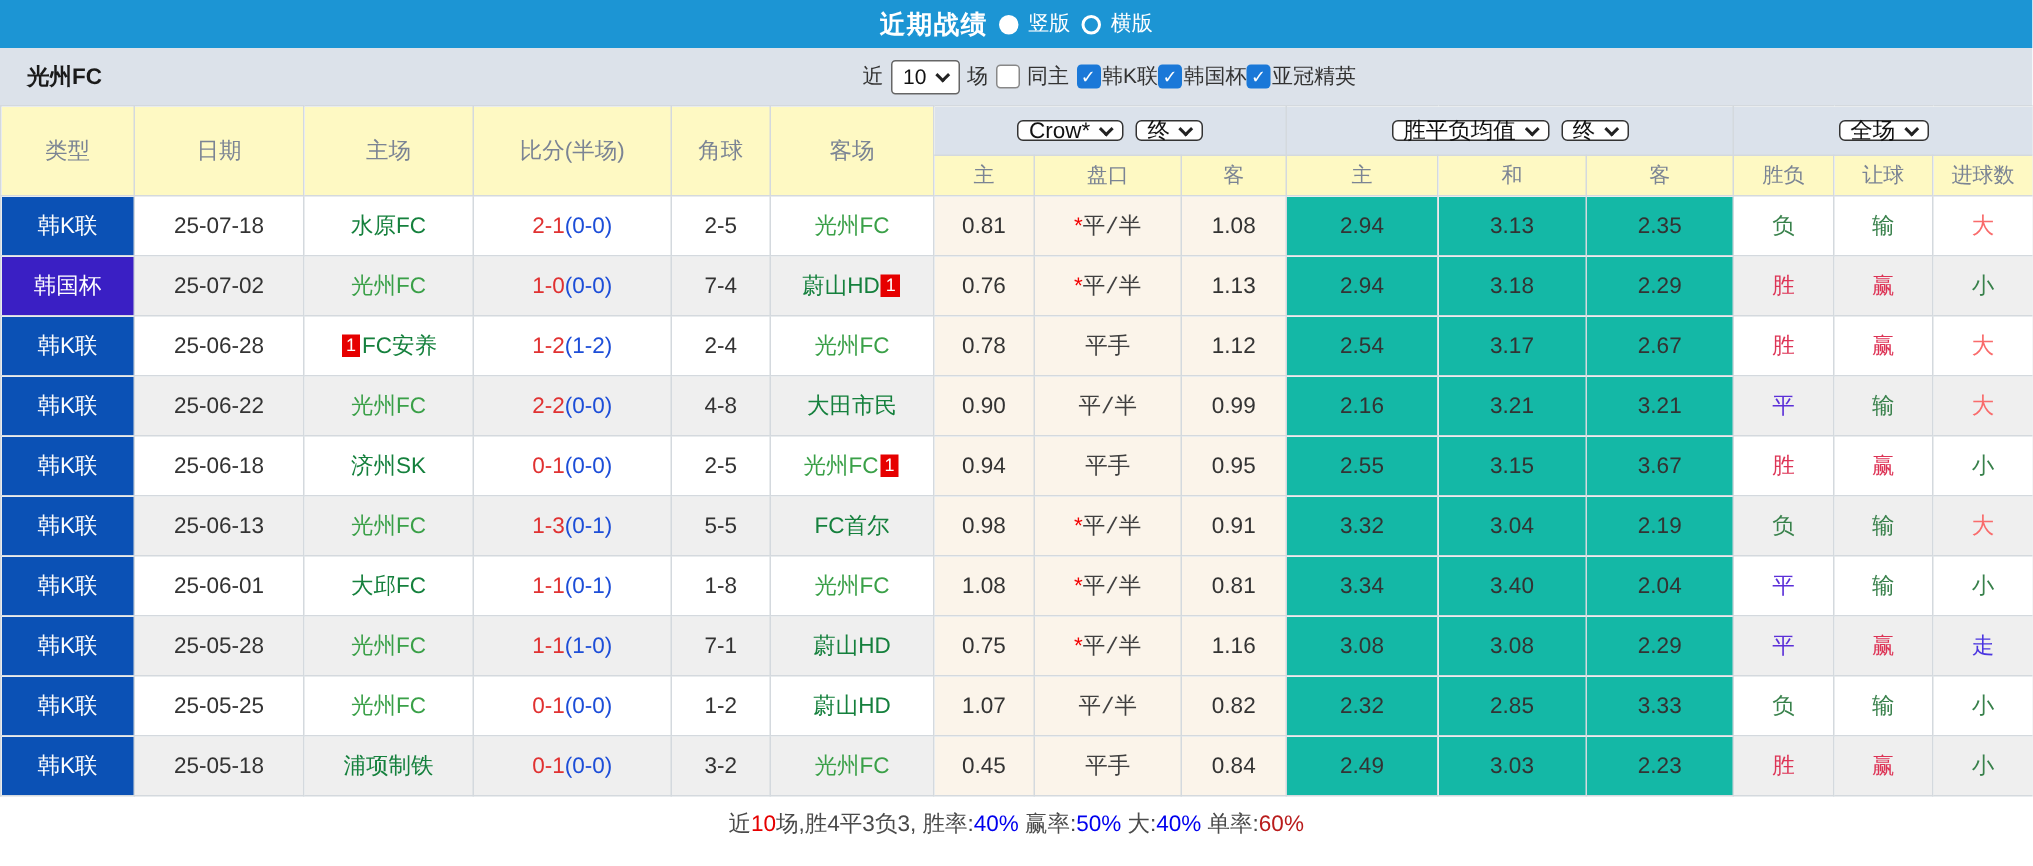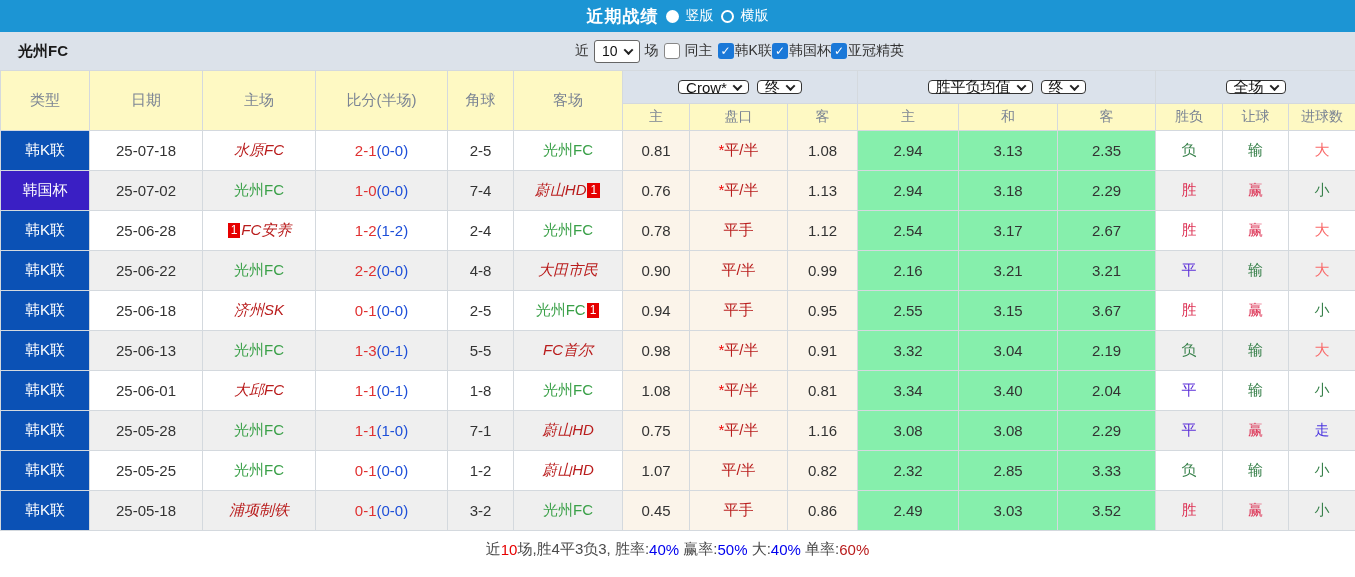--- a/index.html
+++ b/index.html
@@ -38,27 +38,27 @@
   table { border-collapse:collapse; table-layout:fixed; width:1355px; }
   th,td { border:1px solid #d4d9de; text-align:center; vertical-align:middle; overflow:hidden; }
   thead th { background:#fef9c3; color:#7b8494; font-weight:normal; }
   thead tr.r1 th { height:33px; font-size:15px; }
   thead tr.r2 th { height:27px; font-size:14px; }
   thead .selcell { background:#dbe2eb; }
   .selwrap { display:flex; align-items:center; justify-content:center; gap:8px; }
   tbody td { height:40px; font-size:15px; color:#333; background:#fff; }
   tbody tr.even td { background:#efefef; }
   tbody td.bg-cream, tbody tr.even td.bg-cream { background:#fbf4ea; }
-  tbody td.bg-blue,  tbody tr.even td.bg-blue  { background:#86efac; }
+  tbody td.bg-blue,  tbody tr.even td.bg-blue  { background:#14b8a6; }
   td.c-type { color:#fff; font-size:15px; }
   .team-green { color:#3aa048; }
-  .team-plain { color:#b91c1c;font-style:italic; }
+  .team-plain { color:#15803d; }
   .sc { color:#e03131; }
   .hf { color:#1d4ed8; }
-  .hc { color:#b91c1c; }
+  .hc { color:#404040;font-family:Liberation Mono, monospace; }
   .star { color:#f20000; }
   .card { display:inline-block; background:#e60000; color:#fff; font-size:12px;
           line-height:15px; padding:0 3px; margin:0 1px; vertical-align:1px; }
 
   
   .footer { height:36px; display:flex; align-items:center; justify-content:center;
             font-size:15px; }
 </style>
 </head>
 <body>
@@ -326,24 +326,24 @@
       </tr>
       <tr class="even">
         <td class="c-type" style="background: rgb(11, 81, 181);">韩K联</td>
         <td>25-05-18</td>
         <td><span class="team-plain">浦项制铁</span></td>
         <td><span class="sc">0-1</span><span class="hf">(0-0)</span></td>
         <td>3-2</td>
         <td><span class="team-green">光州FC</span></td>
         <td class="bg-cream">0.45</td>
         <td class="bg-cream"><span class="hc">平手</span></td>
-        <td class="bg-cream">0.86</td>
+        <td class="bg-cream">0.84</td>
         <td class="bg-blue">2.49</td>
         <td class="bg-blue">3.03</td>
-        <td class="bg-blue">3.52</td>
+        <td class="bg-blue">2.23</td>
         <td style="color: rgb(221, 51, 85);">胜</td>
         <td style="color: rgb(221, 51, 85);">赢</td>
         <td style="color: rgb(56, 129, 75);">小</td>
       </tr>
     </tbody>
 </table>
 
 <div class="footer">
     <span style="color: rgb(74, 74, 74); white-space: pre;">近</span>
     <span style="color: rgb(230, 0, 0); white-space: pre;">10</span>

